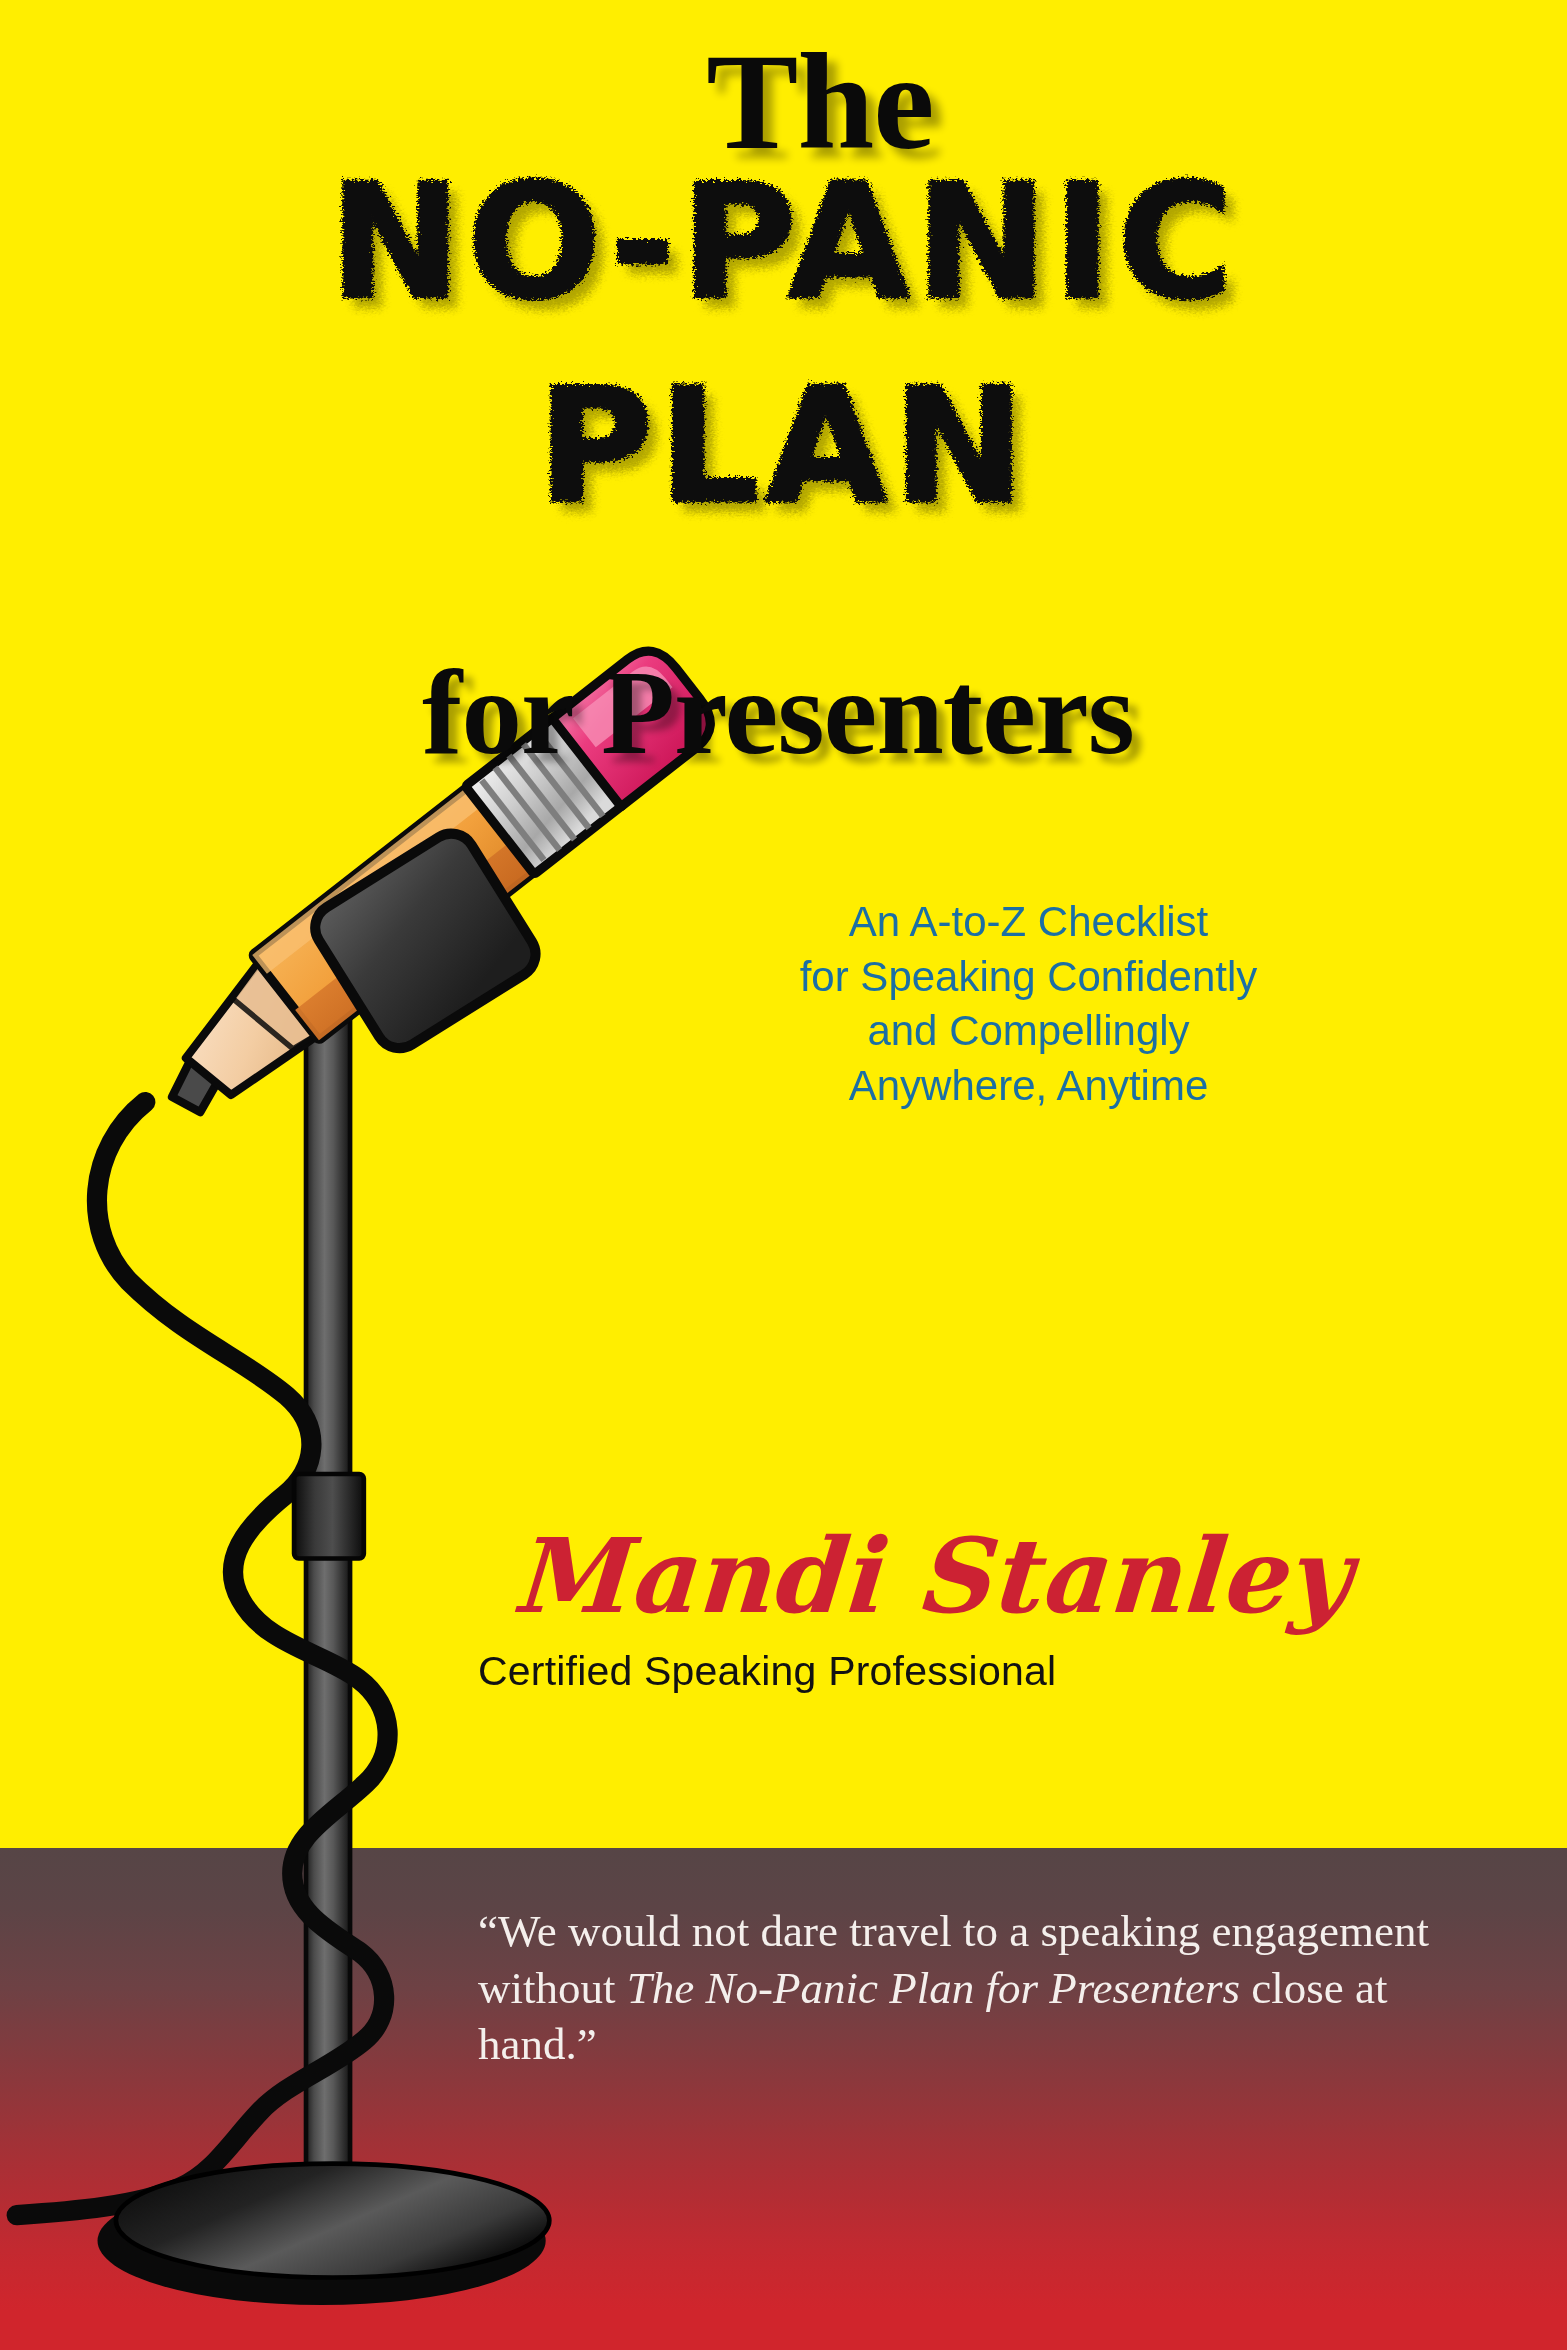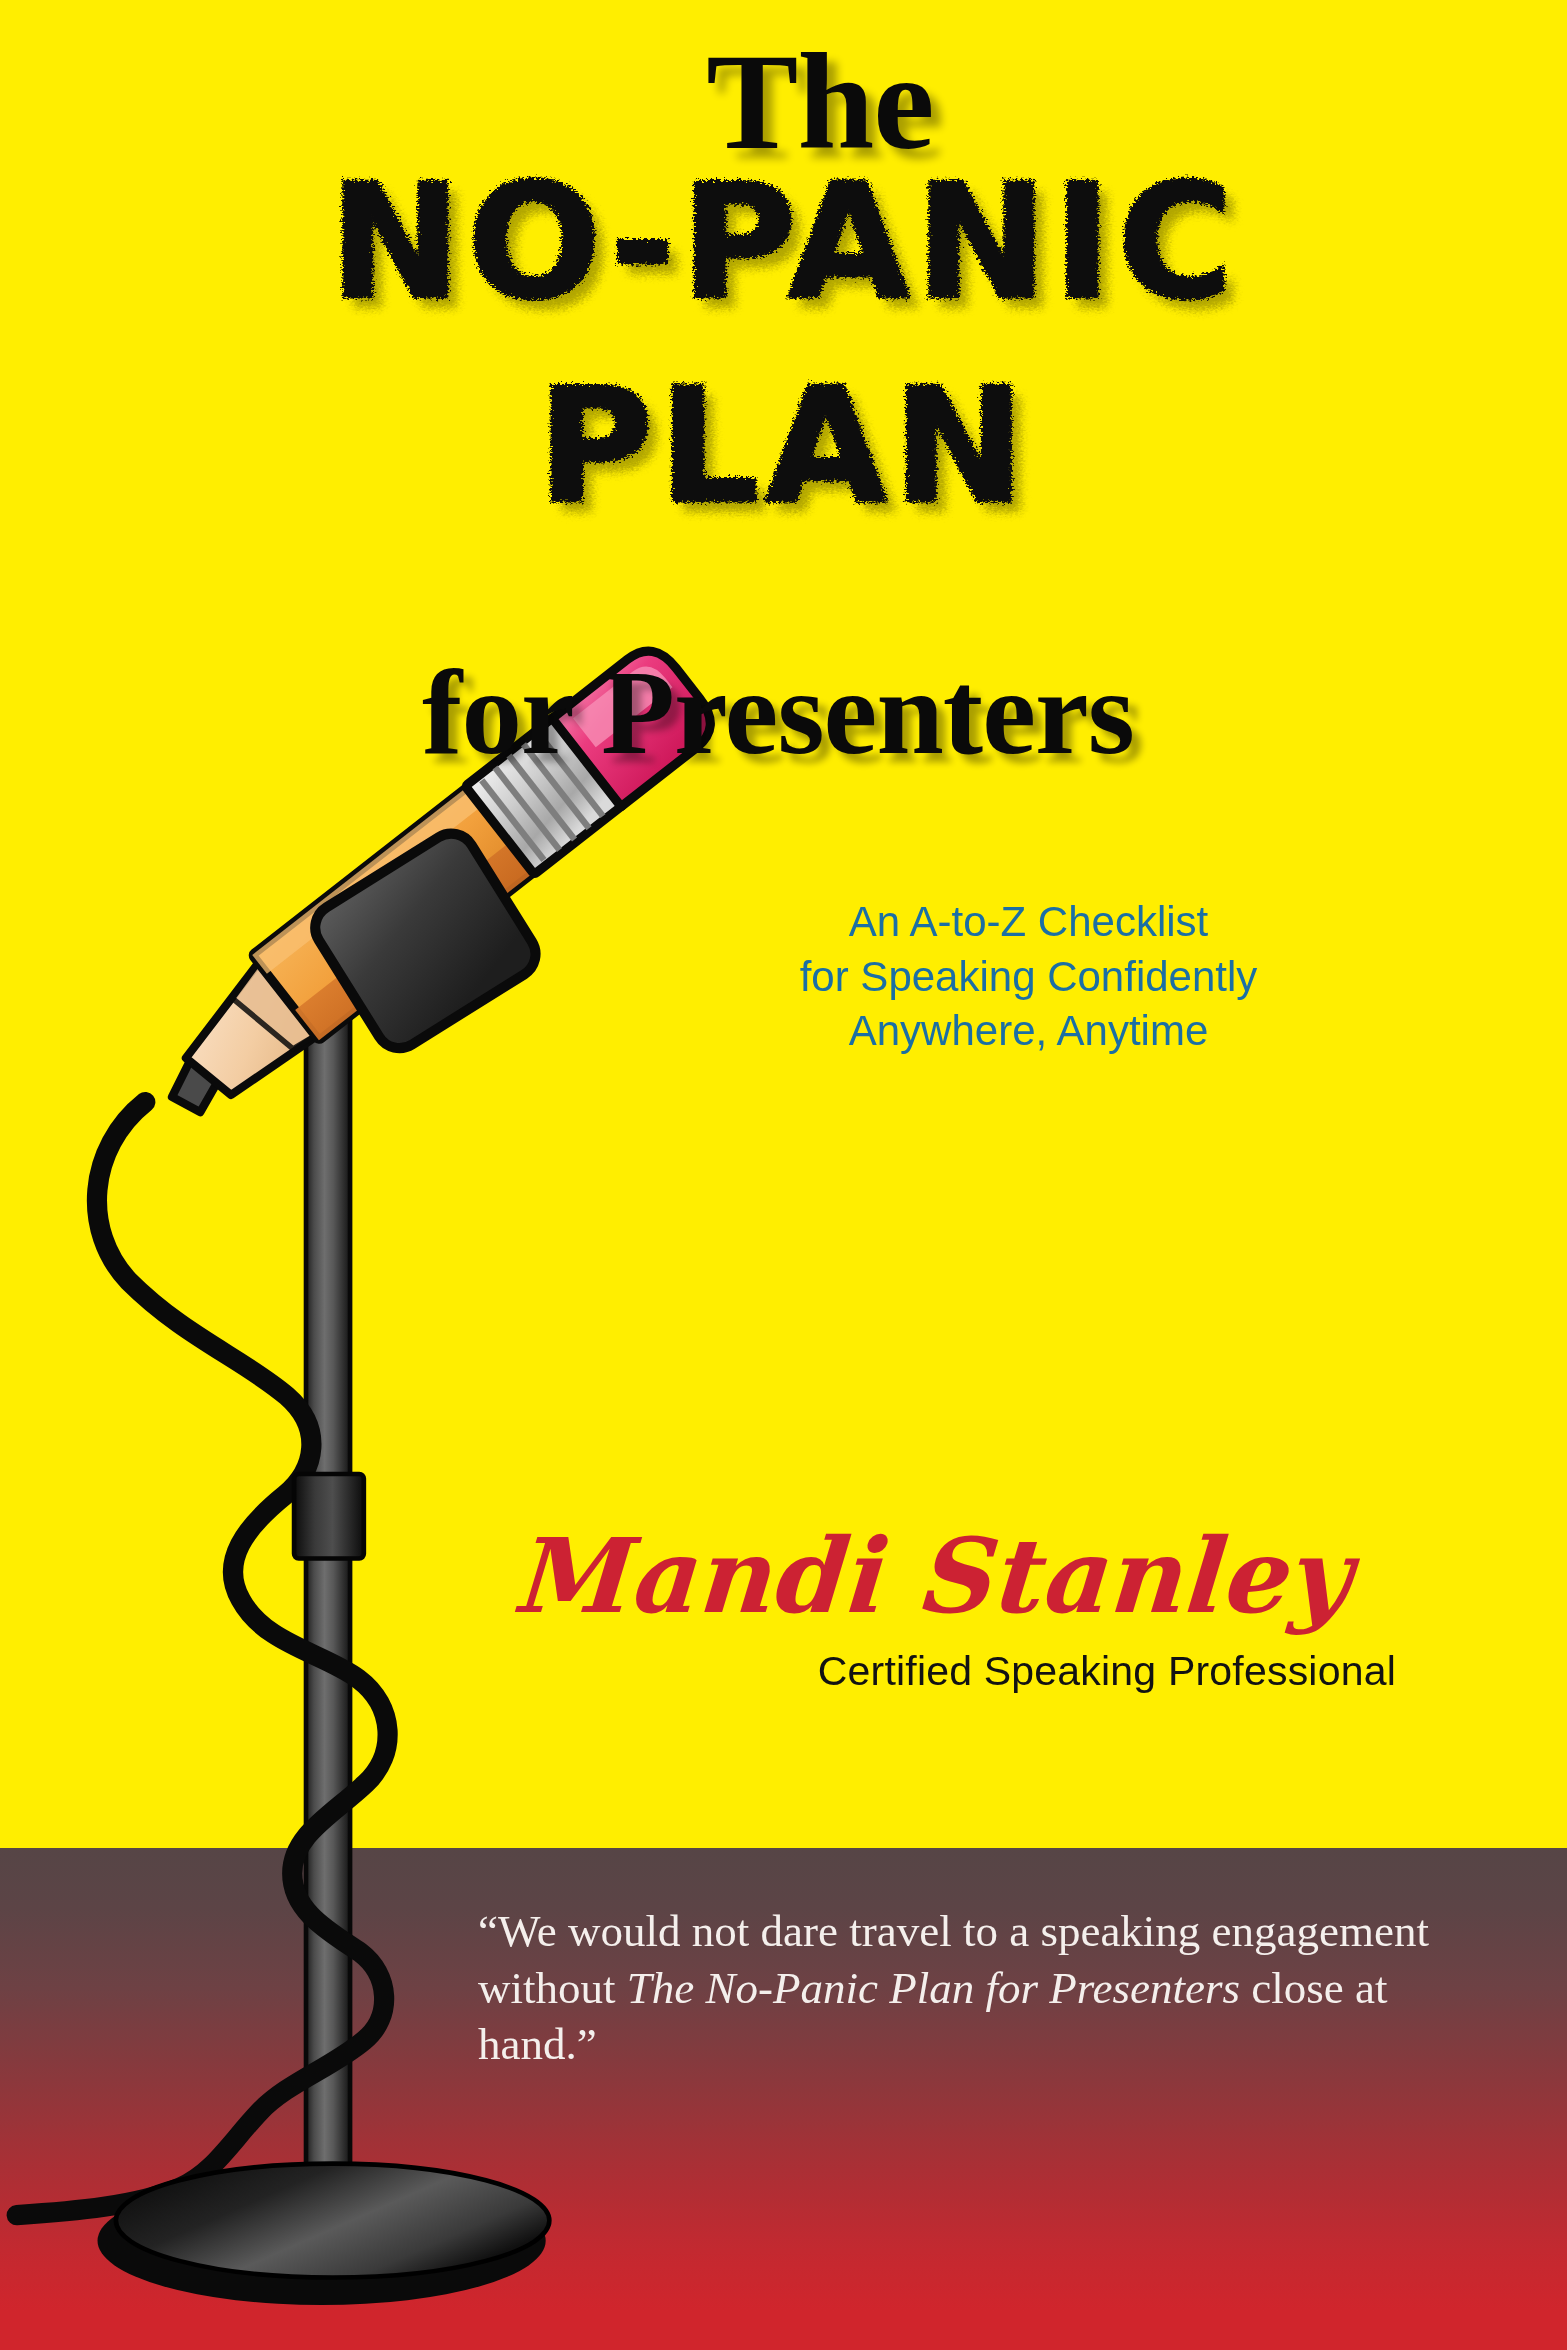--- a/index.html
+++ b/index.html
@@ -130,21 +130,21 @@
     font-size: 103px;
     line-height: 1;
     color: #CC2233;
     transform: skewX(-6deg);
   }
   .author-credential {
     position: absolute;
     left: 478px;
     top: 1651px;
     width: 918px;
-    text-align: right;
+    text-align: left;
     font-family: "Liberation Sans", sans-serif;
     font-size: 41px;
     line-height: 1;
     color: #121212;
     letter-spacing: 0.2px;
   }
 
   
   .testimonial {
     position: absolute;
@@ -312,20 +312,21 @@
   </svg>
 
   <div class="title-the">The</div>
   <div class="title-nopanic grunge">NO-PANIC</div>
   <div class="title-plan grunge">PLAN</div>
   <div class="title-forpres">for Presenters</div>
 
   <div class="subtitle">
     <div>An A-to-Z Checklist</div>
     <div>for Speaking Confidently</div>
+    <div>and Compellingly</div>
     <div>Anywhere, Anytime</div>
   </div>
 
   <div class="author-name">Mandi Stanley</div>
   <div class="author-credential">Certified Speaking Professional</div>
 
   <div class="testimonial"><span>“We would not dare travel to a speaking engagement without </span><i>The No-Panic Plan for Presenters</i><span> close at hand.”</span></div>
 
 
 </div>

